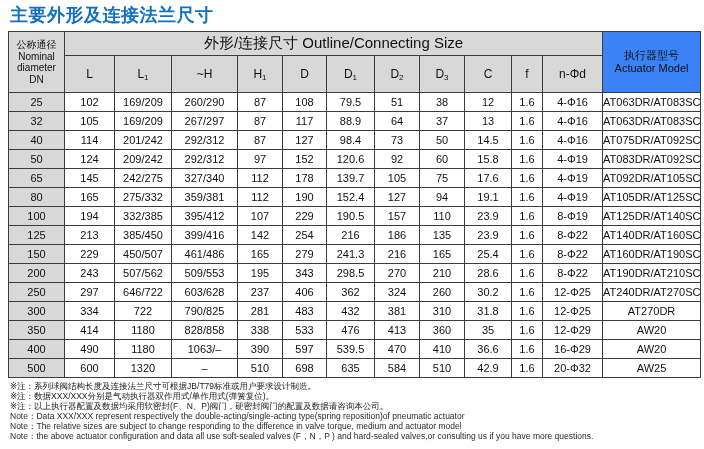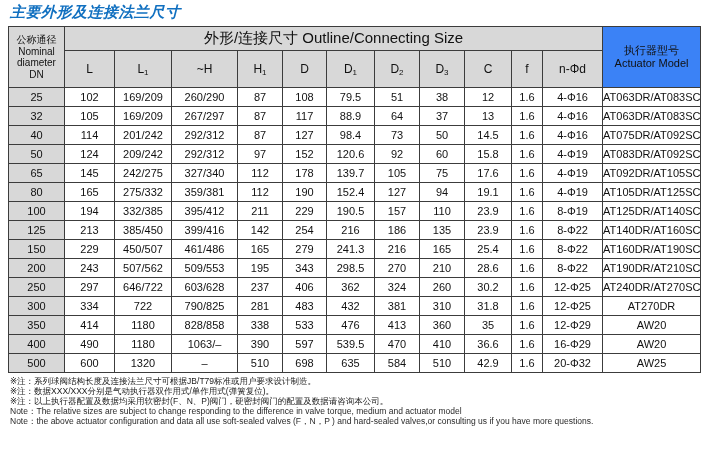--- a/index.html
+++ b/index.html
@@ -2,22 +2,22 @@
 <html><head>
 <meta charset="utf-8">
 <style>
   html,body{margin:0;padding:0;}
   body{
     width:704px;height:449px;background:#ffffff;overflow:hidden;
     font-family:"Liberation Sans","DejaVu Sans",sans-serif;
     -webkit-font-smoothing:antialiased;
   }
   .page-title{
-    color:#1170c0;font-size:15px;font-weight:bold;
-    margin:3px 0 4px 10px;letter-spacing:0.5px;font-style:italic;
+    color:#1170c0;font-size:18px;font-weight:bold;
+    margin:3px 0 4px 10px;letter-spacing:0.5px;
   }
   table.dims{
     border-collapse:collapse;table-layout:fixed;
     margin-left:8px;width:692px;
   }
   table.dims th, table.dims td{
     border:1px solid #3c3c3c;text-align:center;vertical-align:middle;
     padding:0;font-weight:normal;color:#111;
     overflow:hidden;white-space:nowrap;
   }
@@ -170,21 +170,21 @@
         <td class="cell">19.1</td>
         <td class="cell">1.6</td>
         <td class="cell">4-Φ19</td>
         <td class="cell">AT105DR/AT125SC</td>
       </tr>
       <tr>
         <td class="cell dn-cell">100</td>
         <td class="cell">194</td>
         <td class="cell">332/385</td>
         <td class="cell">395/412</td>
-        <td class="cell">211</td>
+        <td class="cell">107</td>
         <td class="cell">229</td>
         <td class="cell">190.5</td>
         <td class="cell">157</td>
         <td class="cell">110</td>
         <td class="cell">23.9</td>
         <td class="cell">1.6</td>
         <td class="cell">8-Φ19</td>
         <td class="cell">AT125DR/AT140SC</td>
       </tr>
       <tr>
@@ -307,15 +307,16 @@
         <td class="cell">20-Φ32</td>
         <td class="cell">AW25</td>
       </tr>
     </tbody>
 </table>
 
 <div class="notes">
   <div class="note-line cn">※注：系列球阀结构长度及连接法兰尺寸可根据JB/T79标准或用户要求设计制造。</div>
   <div class="note-line cn">※注：数据XXX/XXX分别是气动执行器双作用式/单作用式(弹簧复位)。</div>
   <div class="note-line cn">※注：以上执行器配置及数据均采用软密封(F、N、P)阀门，硬密封阀门的配置及数据请咨询本公司。</div>
+  <div class="note-line en">Note：Data XXX/XXX represent respectively the double-acting/single-acting type(spring reposition)of pneumatic actuator</div>
   <div class="note-line en">Note：The relative sizes are subject to change responding to the difference in valve torque, medium and actuator model</div>
   <div class="note-line en">Note：the above actuator configuration and data all use soft-sealed valves (F，N，P ) and hard-sealed valves,or consulting us if you have more questions.</div>
 </div>
 
 </body></html>

